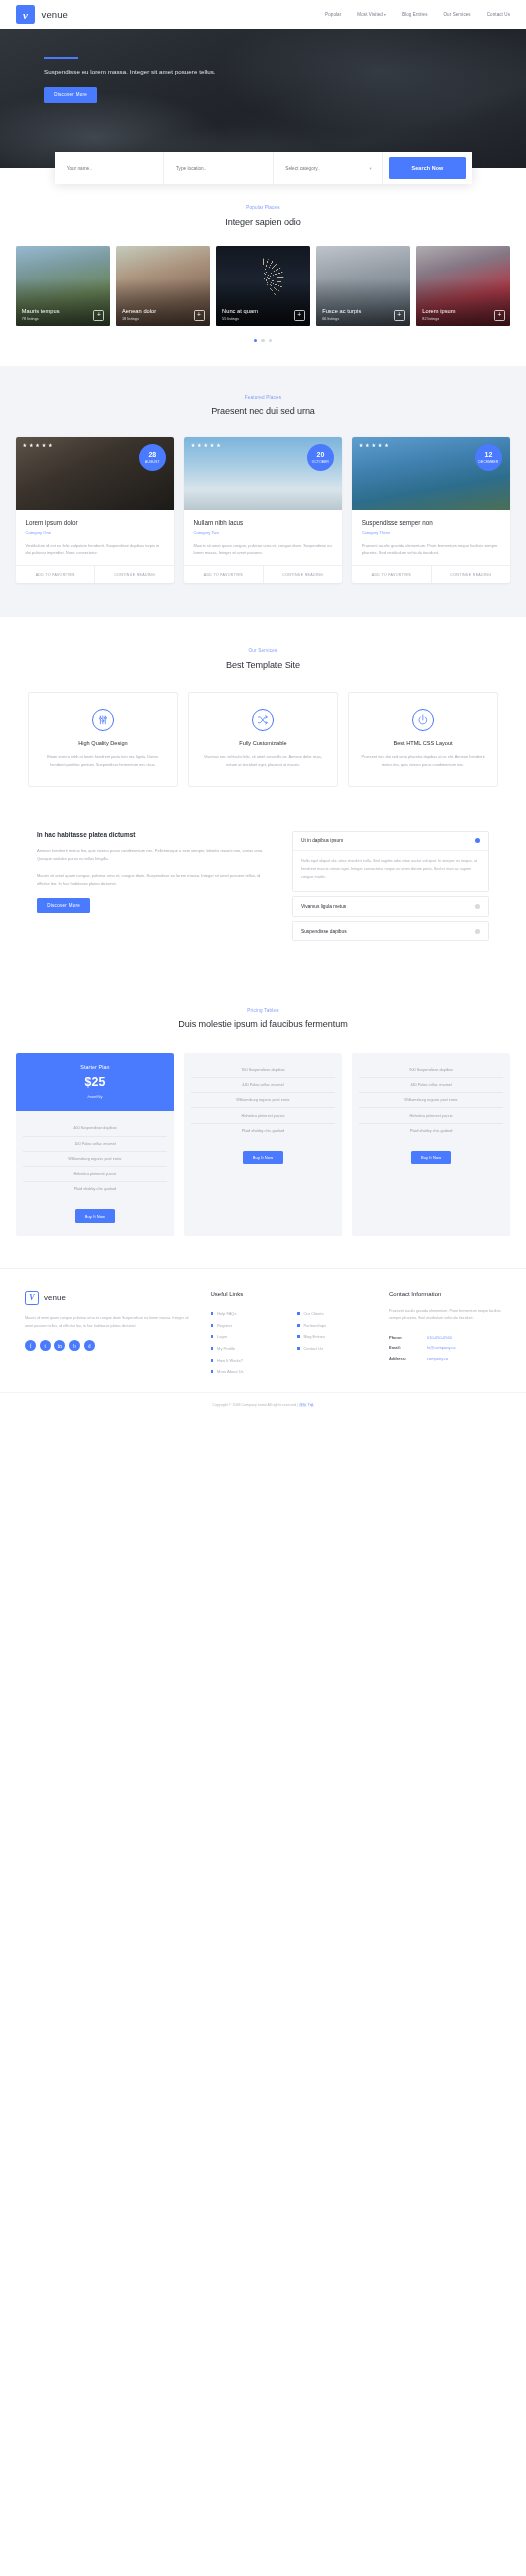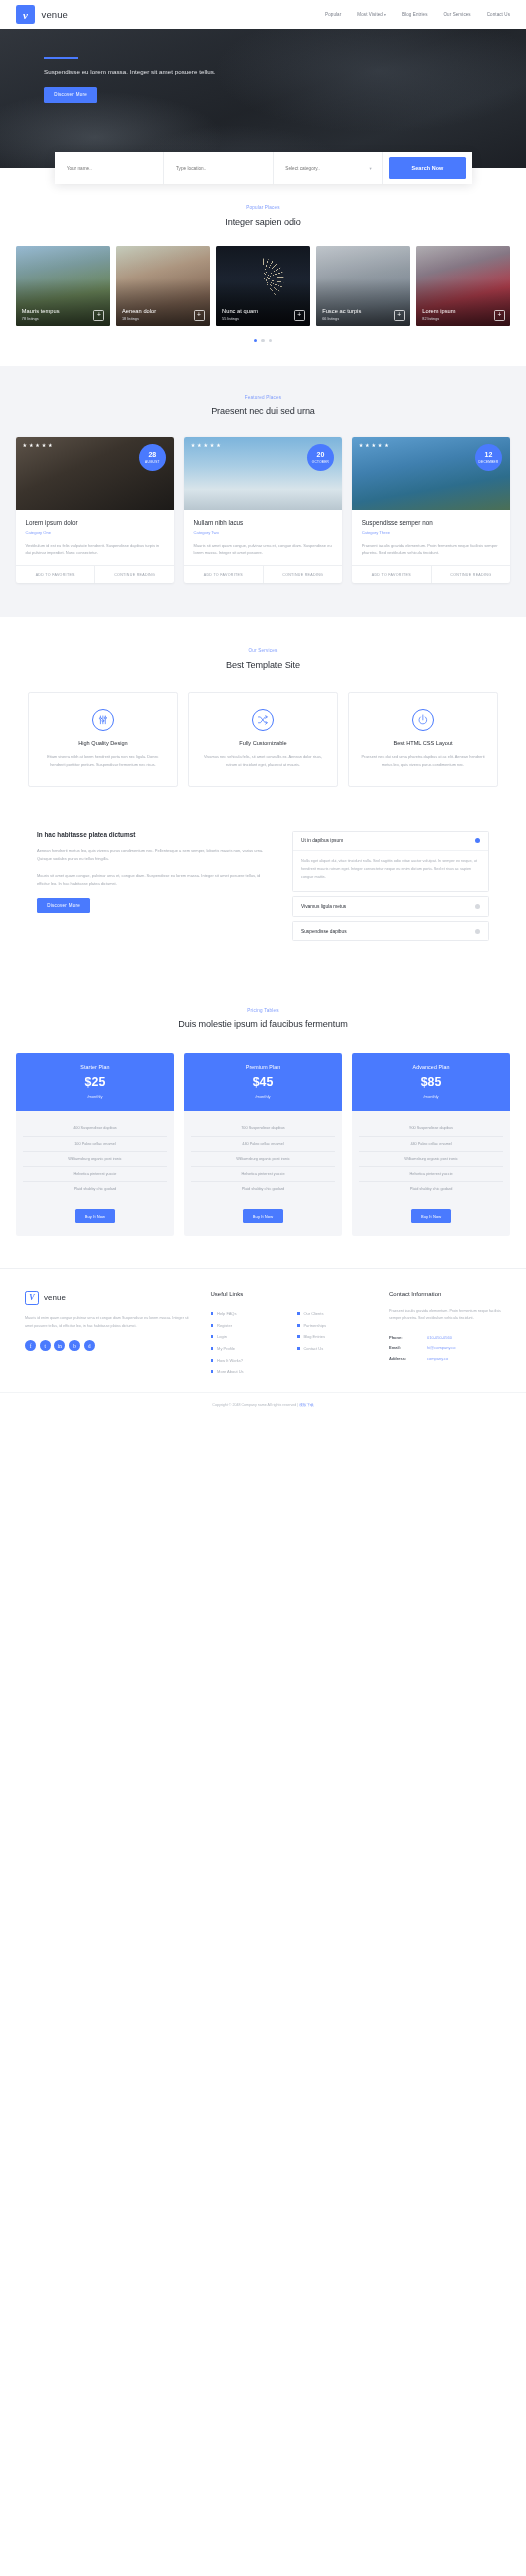--- a/index.html
+++ b/index.html
@@ -564,43 +564,33 @@
           <li>Williamsburg organic post ironic</li>
           <li>Helvetica pinterest yuccie</li>
           <li>Plaid shabby chic godard</li>
         </ul>
         <div class="price-foot">
           <button class="btn-buy">Buy It Now</button>
         </div>
       </div>
 
       <div class="price-card">
-        <div class="price-head">
-          <div class="price-plan">Premium Plan</div>
-          <div class="price-amt">$45</div>
-          <div class="price-per">/monthly</div>
-        </div>
         <ul class="price-list">
           <li>700 Suspendisse dapibus</li>
           <li>440 Paleo cellac enamel</li>
           <li>Williamsburg organic post ironic</li>
           <li>Helvetica pinterest yuccie</li>
           <li>Plaid shabby chic godard</li>
         </ul>
         <div class="price-foot">
           <button class="btn-buy">Buy It Now</button>
         </div>
       </div>
 
       <div class="price-card">
-        <div class="price-head">
-          <div class="price-plan">Advanced Plan</div>
-          <div class="price-amt">$85</div>
-          <div class="price-per">/monthly</div>
-        </div>
         <ul class="price-list">
           <li>900 Suspendisse dapibus</li>
           <li>440 Paleo cellac enamel</li>
           <li>Williamsburg organic post ironic</li>
           <li>Helvetica pinterest yuccie</li>
           <li>Plaid shabby chic godard</li>
         </ul>
         <div class="price-foot">
           <button class="btn-buy">Buy It Now</button>
         </div>

